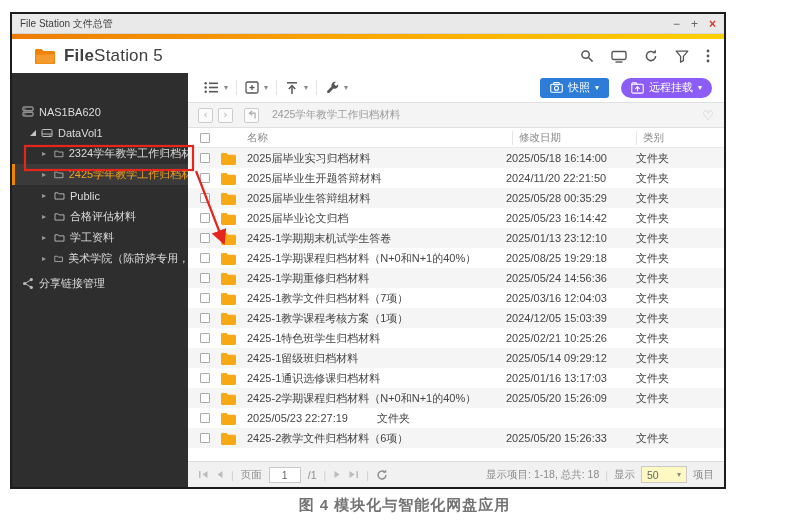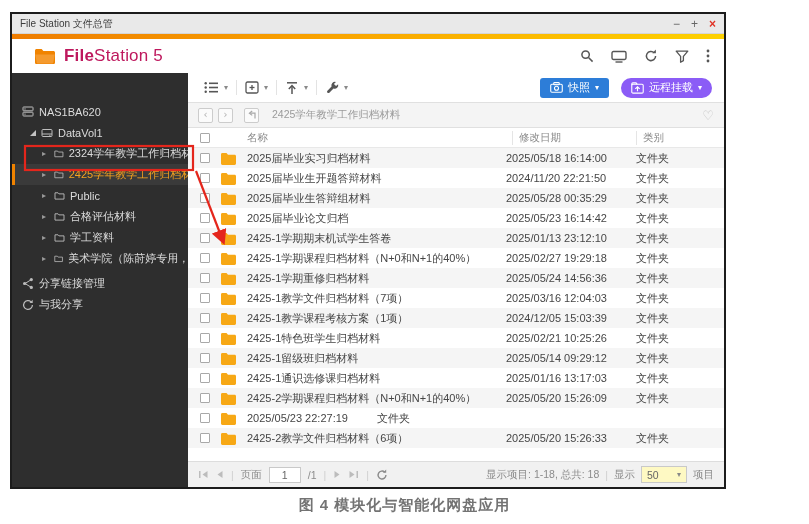--- a/index.html
+++ b/index.html
@@ -24,21 +24,21 @@
     font-size:10px; color:#3c3c3c;
   }
   .win-controls{ margin-left:auto; display:flex; gap:11px; align-items:center; }
   .win-controls span{ font-size:12px; line-height:1; color:#666; cursor:default; }
   .win-controls .close{ color:#e03326; font-weight:bold; }
 
   .accent-strip{ height:5px; background:linear-gradient(to right,#ee7c00,#f9a400 45%,#fdd100); }
 
   .app-header{ height:34px; background:#fff; display:flex; align-items:center; padding:0 14px; }
   .logo{ display:flex; align-items:center; gap:8px; margin-left:8px; }
-  .logo-text{ font-size:17px; color:#be185d; letter-spacing:.2px; }
+  .logo-text{ font-size:17px; color:#404040; letter-spacing:.2px; }
   .logo-text b{ font-weight:bold; }
   .header-icons{ margin-left:auto; display:flex; gap:17px; align-items:center; }
   .hicon{ display:flex; align-items:center; }
 
   
   .app-body{ flex:1; display:flex; min-height:0; }
 
   .sidebar{
     width:176px; flex-shrink:0; background:#2e2e2e; color:#dcdcdc;
     font-size:11px; padding-top:28px; overflow:hidden;
@@ -271,29 +271,20 @@
               <svg width="12" height="13" viewBox="0 0 12 13">
                 <line x1="3" y1="6.5" x2="9" y2="2.8" stroke="#bdbdbd"></line>
                 <line x1="3" y1="6.5" x2="9" y2="10.2" stroke="#bdbdbd"></line>
                 <circle cx="9.3" cy="2.6" r="1.6" fill="#bdbdbd"></circle>
                 <circle cx="2.6" cy="6.5" r="1.6" fill="#bdbdbd"></circle>
                 <circle cx="9.3" cy="10.4" r="1.6" fill="#bdbdbd"></circle>
               </svg>
             </span>
             <span class="lbl">分享链接管理</span>
           </div>
-          <div class="side-item">
-            <span style="display:flex;align-items:center;">
-              <svg width="12" height="12" viewBox="0 0 12 12">
-                <path d="M10.4 6a4.4 4.4 0 1 1-1.3-3.1" fill="none" stroke="#bdbdbd" stroke-width="1.2"></path>
-                <path d="M10.7 0.8v3.2H7.5z" fill="#bdbdbd"></path>
-              </svg>
-            </span>
-            <span class="lbl">与我分享</span>
-          </div>
         </div>
     </div>
 
     <div class="main">
 
       <div class="cmd-toolbar">
         <div class="tool-group">
           <svg width="15" height="13" viewBox="0 0 15 13">
             <circle cx="1.7" cy="2.3" r="1.2" fill="#565656"></circle>
               <line x1="5" y1="2.3" x2="14" y2="2.3" stroke="#565656" stroke-width="1.6"></line>
@@ -444,21 +435,21 @@
             <div class="t-row">
               <span class="cell-check">
                 <span class="checkbox"></span>
               </span>
               <span class="cell-icon">
                 <svg width="16" height="13" viewBox="0 0 16 13">
                   <path d="M1 2.4C1 1.6 1.6 1 2.4 1h4.1l1.5 1.8h6.6c.8 0 1.4.6 1.4 1.4v7.4c0 .8-.6 1.4-1.4 1.4H2.4c-.8 0-1.4-.6-1.4-1.4z" fill="#f7a815"></path>
                 </svg>
               </span>
               <span class="cell-name">2425-1学期课程归档材料（N+0和N+1的40%）</span>
-              <span class="cell-date">2025/02/27 19:29:18</span>
+              <span class="cell-date">2025/08/25 19:29:18</span>
               <span class="cell-type">文件夹</span>
             </div>
             <div class="t-row">
               <span class="cell-check">
                 <span class="checkbox"></span>
               </span>
               <span class="cell-icon">
                 <svg width="16" height="13" viewBox="0 0 16 13">
                   <path d="M1 2.4C1 1.6 1.6 1 2.4 1h4.1l1.5 1.8h6.6c.8 0 1.4.6 1.4 1.4v7.4c0 .8-.6 1.4-1.4 1.4H2.4c-.8 0-1.4-.6-1.4-1.4z" fill="#f7a815"></path>
                 </svg>

